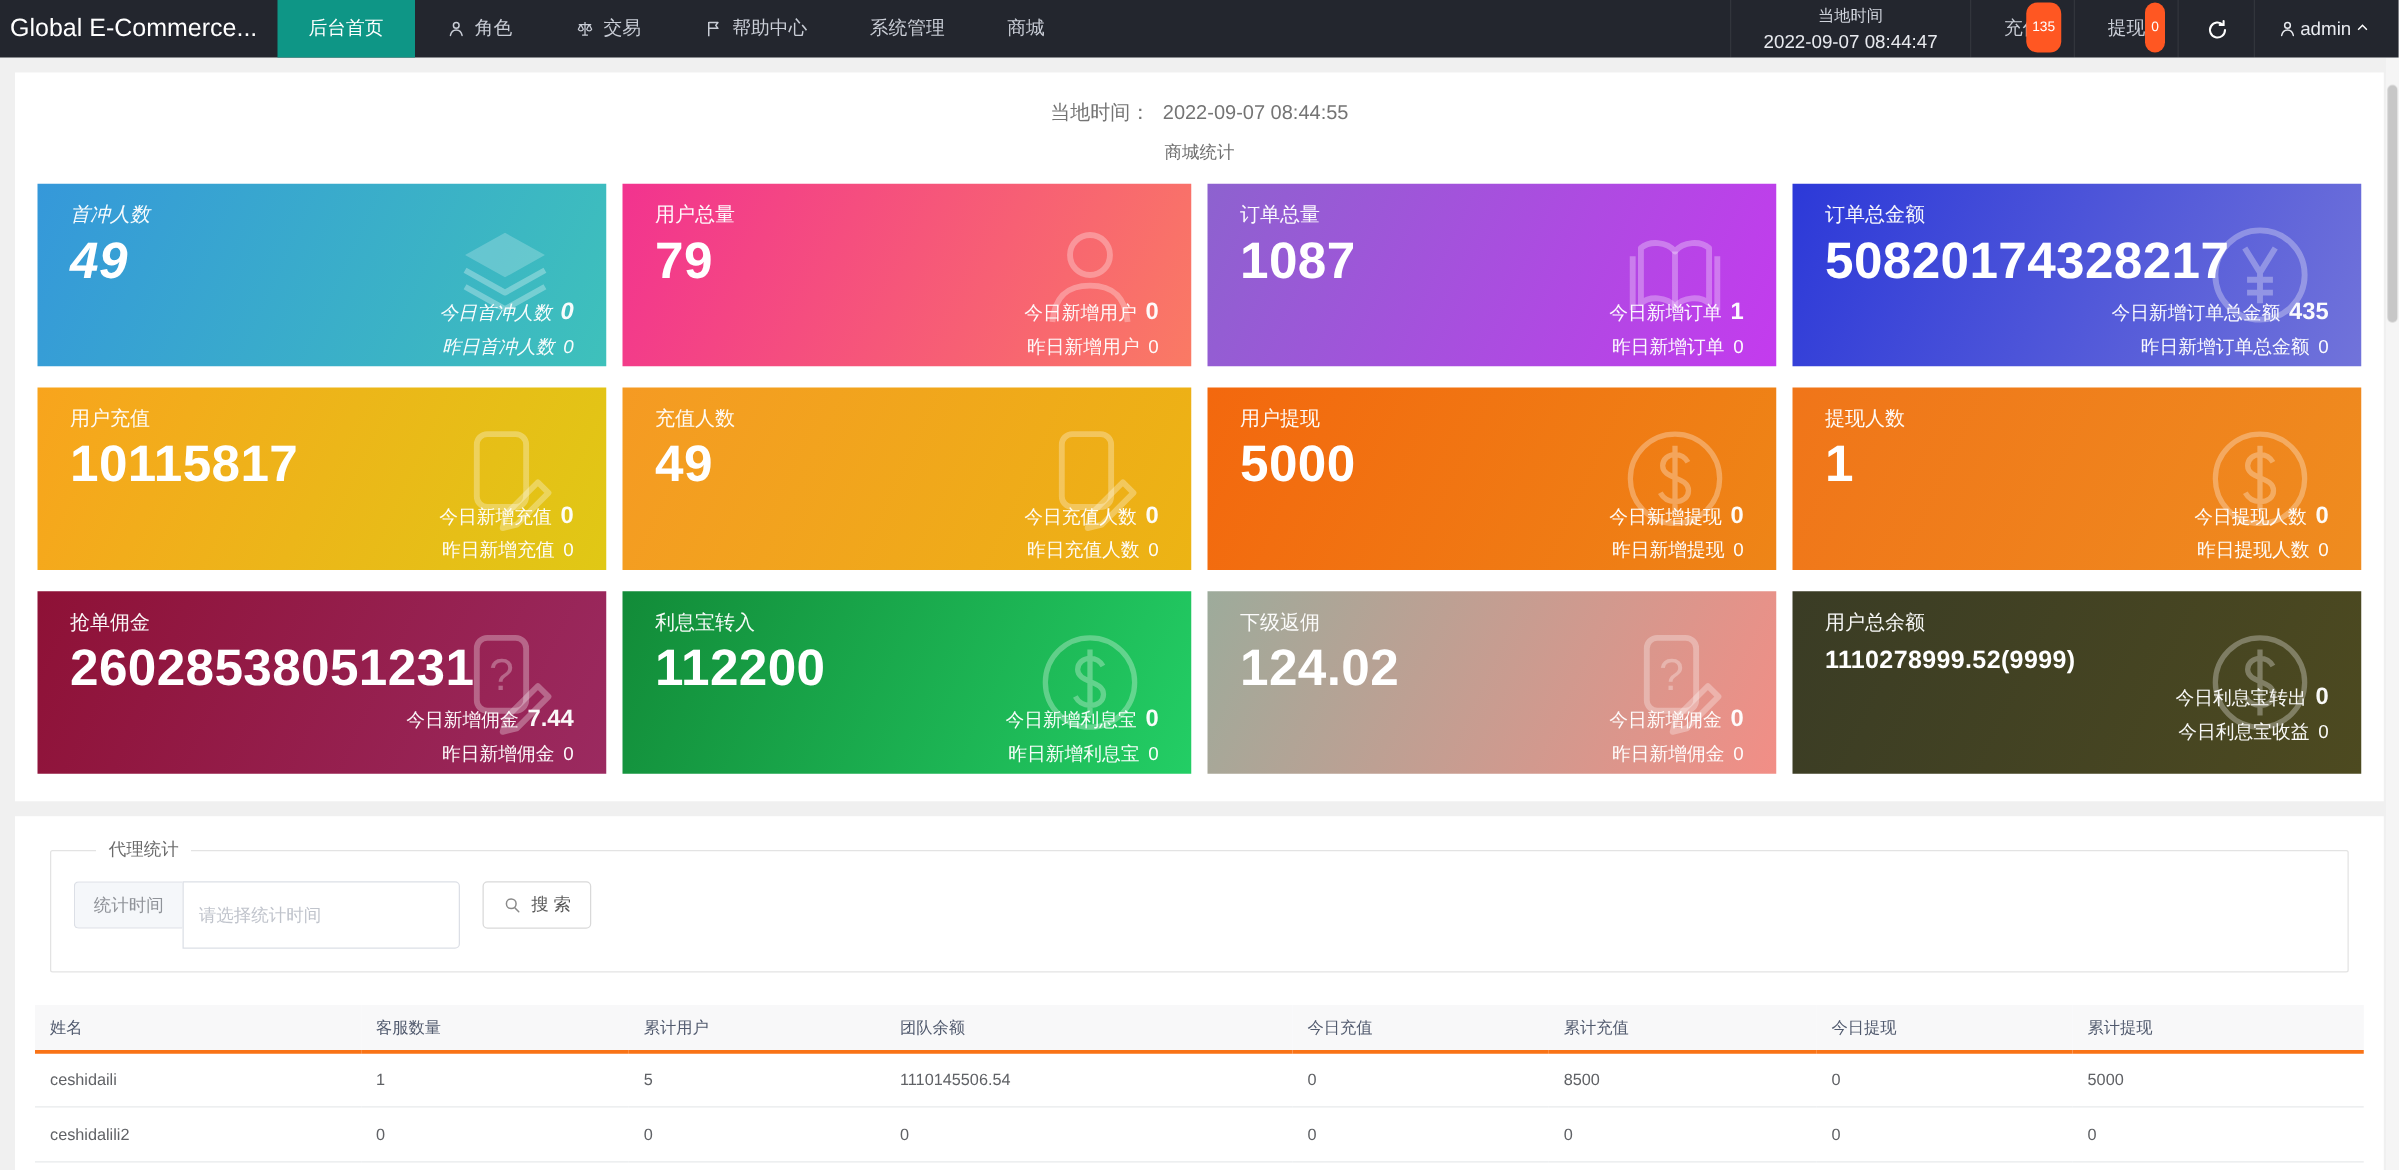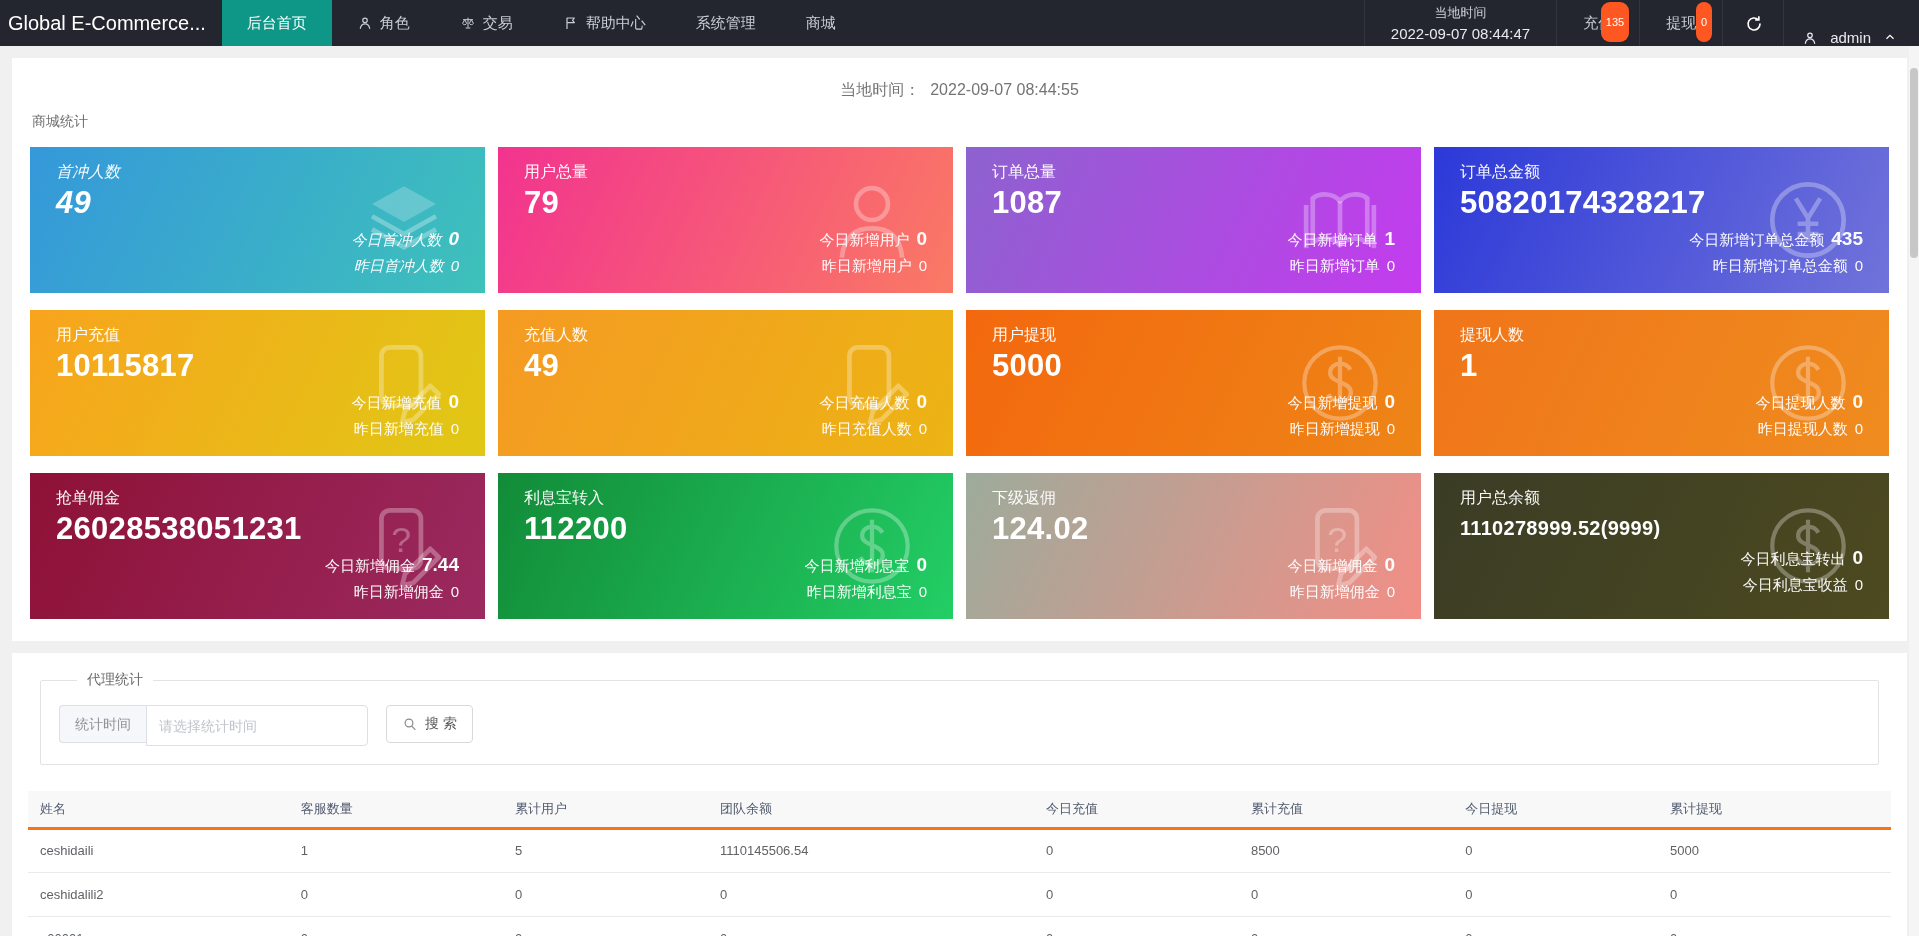--- a/index.html
+++ b/index.html
@@ -13,35 +13,35 @@
   .nav-item.active { background:#0e9686; color:#fff; }
   .ni { width:16px; height:16px; display:inline-block; }
   .ni svg { width:16px; height:16px; display:block; }
   .nav-right { margin-left:auto; display:flex; align-items:stretch; }
   .time-block { display:flex; flex-direction:column; justify-content:center; text-align:center; padding:0 26px; border-left:1px solid rgba(255,255,255,.07); font-size:13px; color:#cfd3db;}
   .time-block .t2 { font-size:15px; margin-top:3px; color:#e8eaef;}
   .badge-item { position:relative; line-height:46px; padding:0 26px; border-left:1px solid rgba(255,255,255,.07); font-size:15px; cursor:pointer;}
   .badge { position:absolute; top:2px; right:10px; background:#ff5722; color:#fff; font-size:11px; line-height:16px; min-width:16px; text-align:center; padding:12px 5px; border-radius:9px;}
   .refresh-item { display:flex; align-items:center; padding:0 22px; border-left:1px solid rgba(255,255,255,.07); cursor:pointer;}
   .refresh-item svg { width:18px; height:18px; }
-  .user-item { display:flex; align-items:flex-end; gap:12px; padding:0 20px 0 18px; border-left:1px solid rgba(255,255,255,.07); font-size:15px; color:#e8eaef; cursor:pointer;}
+  .user-item { display:flex; align-items:center; gap:2px; padding:0 20px 0 18px; border-left:1px solid rgba(255,255,255,.07); font-size:15px; color:#e8eaef; cursor:pointer;}
   .user-item .chev svg { width:14px; height:14px; }
 
   
   .panel { margin:12px; background:#fff; }
   .panel1 { padding:14px 18px 22px; }
   .time-line { text-align:center; color:#747474; font-size:16px; margin:8px 0 12px; }
   .time-line .tv { margin-left:10px; }
-  .section-label { color:#6f6f6f; font-size:14px; margin:2px 2px 16px; }
+  .section-label { color:#6f6f6f; font-size:14px; margin:2px 2px 16px;text-align:center; }
 
   
   .grid { display:grid; grid-template-columns:repeat(4,1fr); gap:17px 13px; }
   .card { position:relative; height:146px; color:#fff; padding:15px 26px; overflow:hidden; }
   .ct { font-size:16px; opacity:.96; }
-  .cv { font-size:31px; font-weight:bold; margin-top:2px; letter-spacing:.3px; }
+  .cv { font-size:41px; font-weight:bold; margin-top:2px; letter-spacing:.3px; }
   .cv.small { font-size:20px; margin-top:8px; }
   .cl { font-size:15px; margin-top:7px; opacity:.97;text-align:right; }
   .cl b { font-size:19px; margin-left:7px; }
   .cl .v { margin-left:7px; }
   .ci { position:absolute; right:34px; top:50%; transform:translateY(-50%); width:94px; height:94px; }
   .ci svg { width:94px; height:94px; display:block; }
   .c0 { background:linear-gradient(115deg,#3598da,#3ec1bb);font-style:italic; }
   .c1 { background:linear-gradient(115deg,#f2338f,#fa7a64); }
   .c2 { background:linear-gradient(115deg,#8d62cf,#c43bee); }
   .c3 { background:linear-gradient(115deg,#2c39d8,#7173da); }
@@ -53,21 +53,21 @@
   .c9 { background:linear-gradient(115deg,#128b38,#23ce65); }
   .c10 { background:linear-gradient(115deg,#9dab9b,#f28e86); }
   .c11 { background:linear-gradient(115deg,#3a3c25,#4d4a20); }
 
   
   .panel2 { padding:18px 16px 0; min-height:300px; }
   fieldset { margin:0 12px; border:1px solid #e3e3e3; border-radius:2px; padding:12px 18px 18px; }
   legend { font-size:14px; color:#6b6b6b; padding:0 10px; margin-left:18px; }
   .filter-row { display:flex; align-items:flex-start; margin-top:4px; }
   .filter-label { height:38px; line-height:36px; padding:0 15px; background:#f5f7fa; border:1px solid #dcdfe6; border-right:none; color:#909399; font-size:14px; border-radius:4px 0 0 4px; white-space:nowrap;}
-  .filter-input { height:41px; width:222px; border:1px solid #dcdfe6; padding:0 12px; font-size:14px; color:#606266; border-radius:0 4px 4px 0; outline:none; }
+  .filter-input { height:54px; width:222px; border:1px solid #dcdfe6; padding:0 12px; font-size:14px; color:#606266; border-radius:0 4px 4px 0; outline:none; }
   .filter-input::placeholder { color:#c0c4cc; }
   .search-btn { margin-left:18px; height:38px; padding:0 15px; background:#fff; border:1px solid #d9d9d9; border-radius:4px; font-size:14px; color:#5a5a5a; display:flex; align-items:center; gap:7px; cursor:pointer;}
   .search-btn svg { width:16px; height:16px; }
 
   table { width:100%; border-collapse:collapse; margin-top:26px; font-size:13px; color:#606266; table-layout:fixed;}
   thead th { background:#f8f8f9; color:#515a6e; font-weight:normal; text-align:left; height:37px; padding:0 12px; border-bottom:3px solid #f97316;}
   td { height:44px; padding:0 12px; border-bottom:1px solid #e8eaec; background:#fff; overflow:hidden; white-space:nowrap;}
 
   
   .scrollbar { position:fixed; right:0; top:46px; width:10px; height:890px; background:#f5f5f5; z-index:9;}

